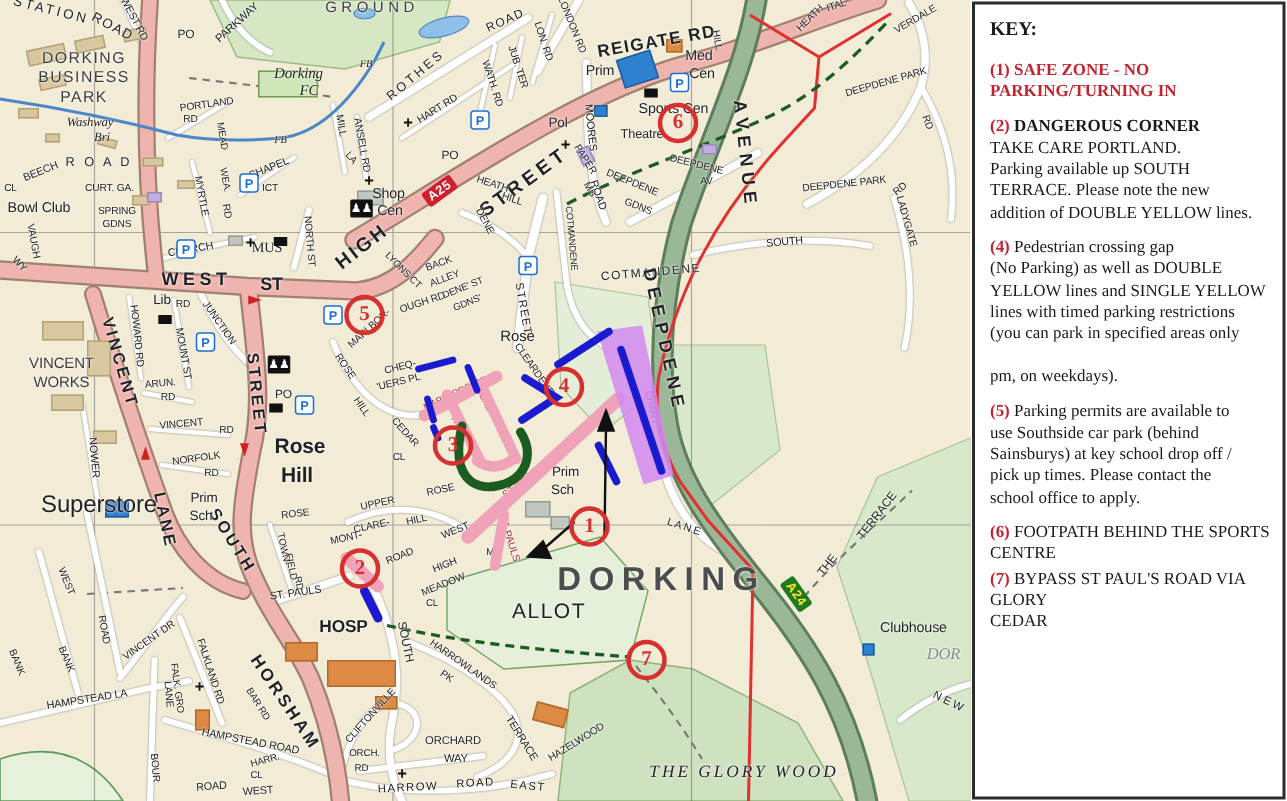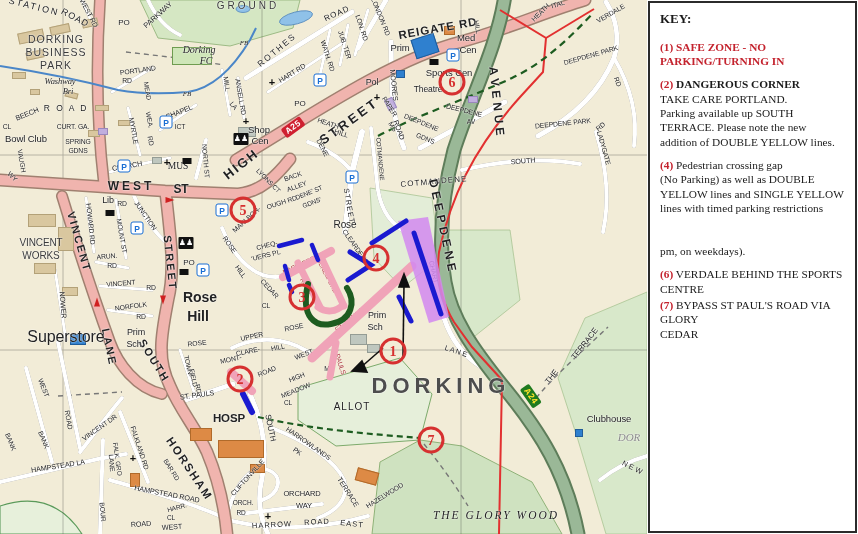--- a/index.html
+++ b/index.html
@@ -384,21 +384,21 @@
         <div class="lbl" style="left: 362px; top: 310px; font-size: 7.2px; color: rgb(168, 48, 56); transform: translate(-50%, -50%) rotate(-38deg);">ST. PAULS RD EAST</div>
         <div class="lbl" style="left: 338px; top: 359px; font-size: 6.8px; color: rgb(168, 48, 56); transform: translate(-50%, -50%) rotate(72deg);">ST. PAULS</div>
         <div class="lbl" style="left: 329px; top: 369px; font-size: 6.5px; transform: translate(-50%, -50%) rotate(0deg);">MS</div>
         <div class="lbl" style="left: 297px; top: 378px; font-size: 6.8px; transform: translate(-50%, -50%) rotate(-22deg);">HIGH</div>
         <div class="lbl" style="left: 296px; top: 391px; font-size: 6.8px; transform: translate(-50%, -50%) rotate(-22deg);">MEADOW</div>
         <div class="lbl" style="left: 288px; top: 403px; font-size: 6.5px; transform: translate(-50%, -50%) rotate(0deg);">CL</div>
         <div class="lbl" style="left: 377px; top: 315px; font-size: 9px; transform: translate(-50%, -50%) rotate(0deg);">Prim</div>
         <div class="lbl" style="left: 375px; top: 327px; font-size: 9px; transform: translate(-50%, -50%) rotate(0deg);">Sch</div>
         <div class="lbl" style="left: 136px; top: 332px; font-size: 9px; transform: translate(-50%, -50%) rotate(0deg);">Prim</div>
         <div class="lbl" style="left: 134px; top: 344px; font-size: 9px; transform: translate(-50%, -50%) rotate(0deg);">Sch</div>
-        <div class="lbl" style="left: 352px; top: 407px; font-size: 10px; letter-spacing: 1px; transform: translate(-50%, -50%) rotate(0deg);">ALLOT</div>
+        <div class="lbl" style="left: 366px; top: 407px; font-size: 14px; letter-spacing: 1px; transform: translate(-50%, -50%) rotate(0deg);">ALLOT</div>
         <div class="lbl" style="left: 441px; top: 386px; font-size: 22px; color: rgb(77, 77, 77); font-weight: bold; letter-spacing: 5px; transform: translate(-50%, -50%) rotate(0deg);">DORKING</div>
         <div class="lbl" style="left: 456px; top: 351px; font-size: 7.2px; transform: translate(-50%, -50%) rotate(18deg);">L A N E</div>
         <div class="lbl" style="left: 433px; top: 272px; font-size: 6.8px; color: rgb(51, 51, 51); transform: translate(-50%, -50%) rotate(78deg);">CHART</div>
         <div class="lbl" style="left: 188px; top: 366px; font-size: 6.5px; transform: translate(-50%, -50%) rotate(78deg);">TOWN-</div>
         <div class="lbl" style="left: 193px; top: 378px; font-size: 6.5px; transform: translate(-50%, -50%) rotate(78deg);">FIELD</div>
         <div class="lbl" style="left: 198px; top: 389px; font-size: 6.5px; transform: translate(-50%, -50%) rotate(78deg);">RD</div>
         <div class="lbl" style="left: 197px; top: 395px; font-size: 7.2px; transform: translate(-50%, -50%) rotate(-8deg);">ST.  PAULS</div>
         <div class="lbl" style="left: 229px; top: 419px; font-size: 11.5px; font-weight: bold; transform: translate(-50%, -50%) rotate(0deg);">HOSP</div>
         <div class="lbl" style="left: 270px; top: 428px; font-size: 8px; transform: translate(-50%, -50%) rotate(78deg);">SOUTH</div>
         <div class="lbl" style="left: 348px; top: 492px; font-size: 7.2px; transform: translate(-50%, -50%) rotate(58deg);">TERRACE</div>
@@ -471,18 +471,19 @@
         <div class="marker" style="left: 452px; top: 82px;">6</div>
         <div class="marker" style="left: 431px; top: 440px;">7</div>
       </div>
   </div>
 
   <div id="key">
     <div class="key-title">KEY:</div>
     <div id="key-items">
         <p><b class="red">(1)</b><b class="red"> SAFE ZONE - NO</b><br><b class="red">PARKING/TURNING IN</b></p>
         <p><b class="red">(2)</b><b> DANGEROUS CORNER</b><br><span>TAKE CARE PORTLAND.</span><br><span>Parking available up SOUTH</span><br><span>TERRACE. Please note the new</span><br><span>addition of DOUBLE YELLOW lines.</span></p>
-        <p><b class="red">(4)</b><span> Pedestrian crossing gap</span><br><span>(No Parking) as well as DOUBLE</span><br><span>YELLOW lines and SINGLE YELLOW</span><br><span>lines with timed parking restrictions</span><br><br><br><span>pm, on weekdays).</span></p>
-        <p class="tight"><b class="red">(6)</b><span> VERDALE BEHIND THE SPORTS</span><br><span>CENTRE</span></p>
+        <p><b class="red">(4)</b><span> Pedestrian crossing gap</span><br><span>(No Parking) as well as DOUBLE</span><br><span>YELLOW lines and SINGLE YELLOW</span><br><span>lines with timed parking restrictions</span><br><span>(you can park in specified areas only</span><br><br><span>pm, on weekdays).</span></p>
+        <p><b class="red">(5)</b><span> Parking permits are available to</span><br><span>use Southside car park (behind</span><br><span>Sainsburys) at key school drop off /</span><br><span>pick up times.  Please contact the</span><br><span>school office to apply.</span></p>
+        <p class="tight"><b class="red">(6)</b><span> FOOTPATH BEHIND THE SPORTS</span><br><span>CENTRE</span></p>
         <p><b class="red">(7)</b><span> BYPASS ST PAUL'S ROAD VIA GLORY</span><br><span>CEDAR</span></p>
       </div>
   </div>
 </div>
 
 </body></html>

